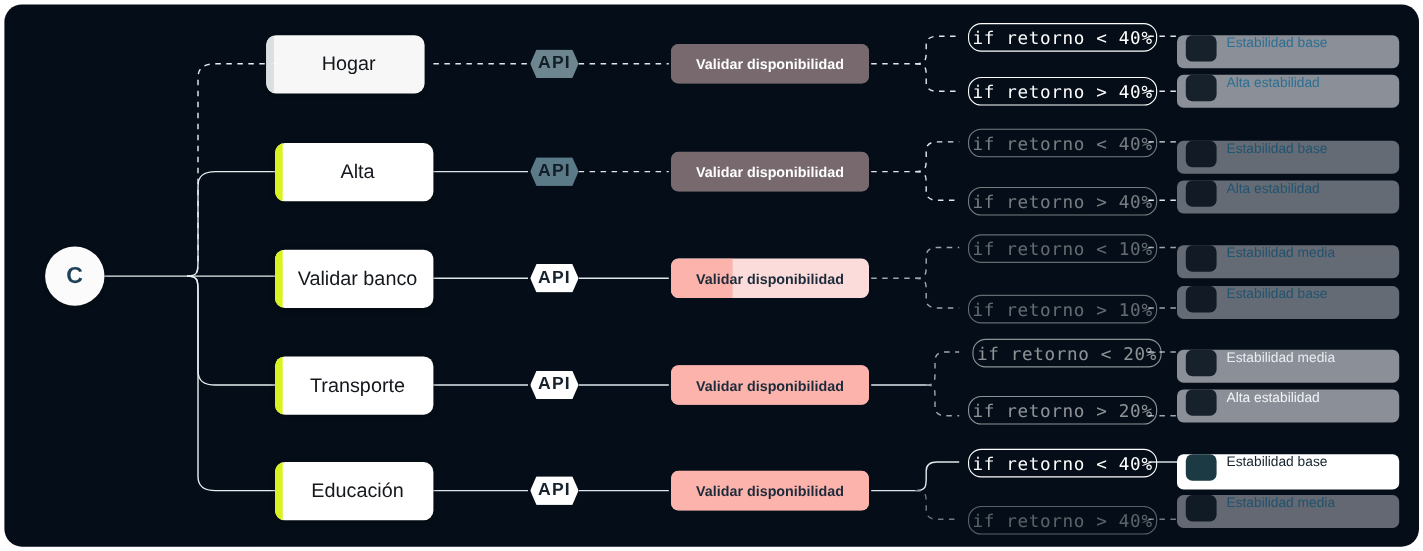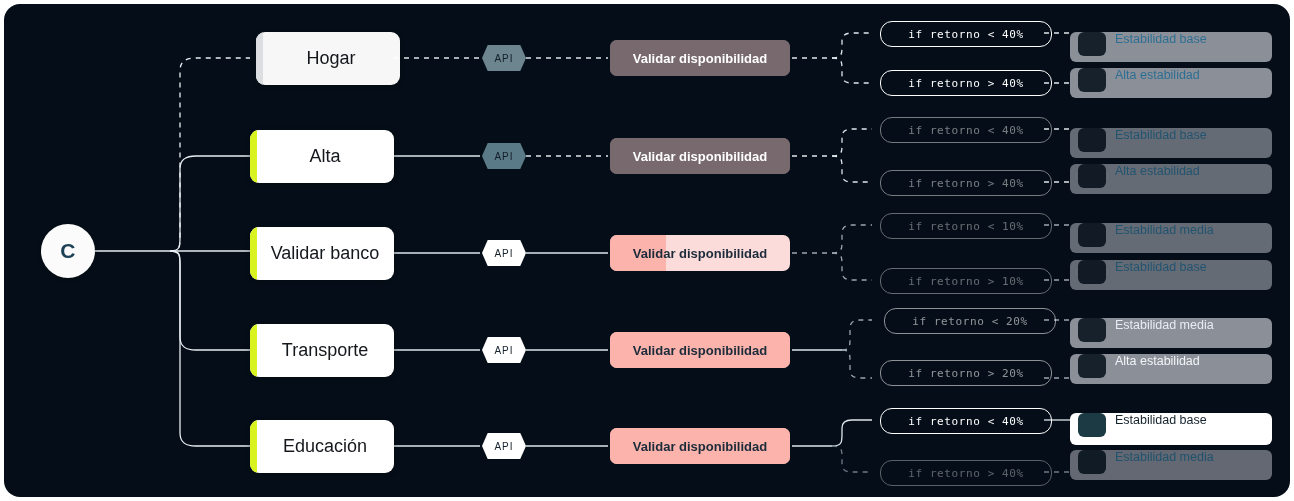--- a/index.html
+++ b/index.html
@@ -27,39 +27,39 @@
   }
   .cat-node .accent{position:absolute;left:0;top:0;bottom:0;width:7px;border-radius:9px 0 0 9px;}
   .cat-node .cat-label{font-size:18px;color:#14171c;padding-left:6px;white-space:nowrap;}
 
   
   .api-hex{
     position:absolute;width:44px;height:26px;
     display:flex;align-items:center;justify-content:center;
     clip-path:polygon(13% 0,87% 0,100% 50%,87% 100%,13% 100%,0 50%);
   }
-  .api-hex span{font-size:10px;letter-spacing:1px;font-weight:400;}
+  .api-hex span{font-size:16px;letter-spacing:1px;font-weight:700;}
 
   
   .validate{
     position:absolute;width:180px;height:36px;border-radius:7px;overflow:hidden;
     display:flex;align-items:center;justify-content:center;
   }
   .validate .fill{position:absolute;left:0;top:0;bottom:0;}
   .validate span{position:relative;font-size:13px;font-weight:700;white-space:nowrap;}
 
   
   .cond{
     position:absolute;width:170px;height:24px;border-radius:12px;
     border:1.4px solid #ffffff;display:flex;align-items:center;justify-content:center;
     background:transparent;
   }
   .cond span{
     font-family:"DejaVu Sans Mono","Liberation Mono",monospace;
-    font-size:11px;letter-spacing:.6px;color:#ffffff;white-space:nowrap;
+    font-size:16px;letter-spacing:.6px;color:#ffffff;white-space:nowrap;
   }
 
   
   .result{
     position:absolute;width:202px;height:30px;border-radius:6px;
     display:flex;padding-left:8px;box-sizing:border-box;
   }
   .result .chip{width:28px;height:24px;border-radius:6px;flex:none;}
   .result .rlabel{font-size:12.5px;margin-left:9px;white-space:nowrap;}
 </style>
@@ -137,21 +137,21 @@
     <g fill="none" stroke="#6c7a86" stroke-width="1.3" stroke-dasharray="5 5">
       <path d="M828,442 C838,442 838,446 838,454 V460 C838,466 842,468 848,468 H868"></path>
       <path d="M1040,468 H1066"></path>
     </g>
   </svg>
 
   <div class="root-node" style="left:37px;top:220px;">
     <span>C</span>
   </div>
 
-  <div class="cat-node" style="left:252px;top:28px;opacity:.97;">
+  <div class="cat-node" style="left:238px;top:28px;opacity:.97;">
     <div class="accent" style="background:#e3e6e8;"></div>
     <div class="cat-label">Hogar</div>
   </div>
   <div class="api-hex" style="left:478px;top:41px;background:#7f9aa5;opacity:.85;">
     <span style="color:#16222c;">API</span>
   </div>
   <div class="validate" style="left:606px;top:36px;background:#77696e;">
     <div class="fill" style="width:100%;background:#77696e;"></div>
     <span style="color:#ffffff;">Validar disponibilidad</span>
   </div>

